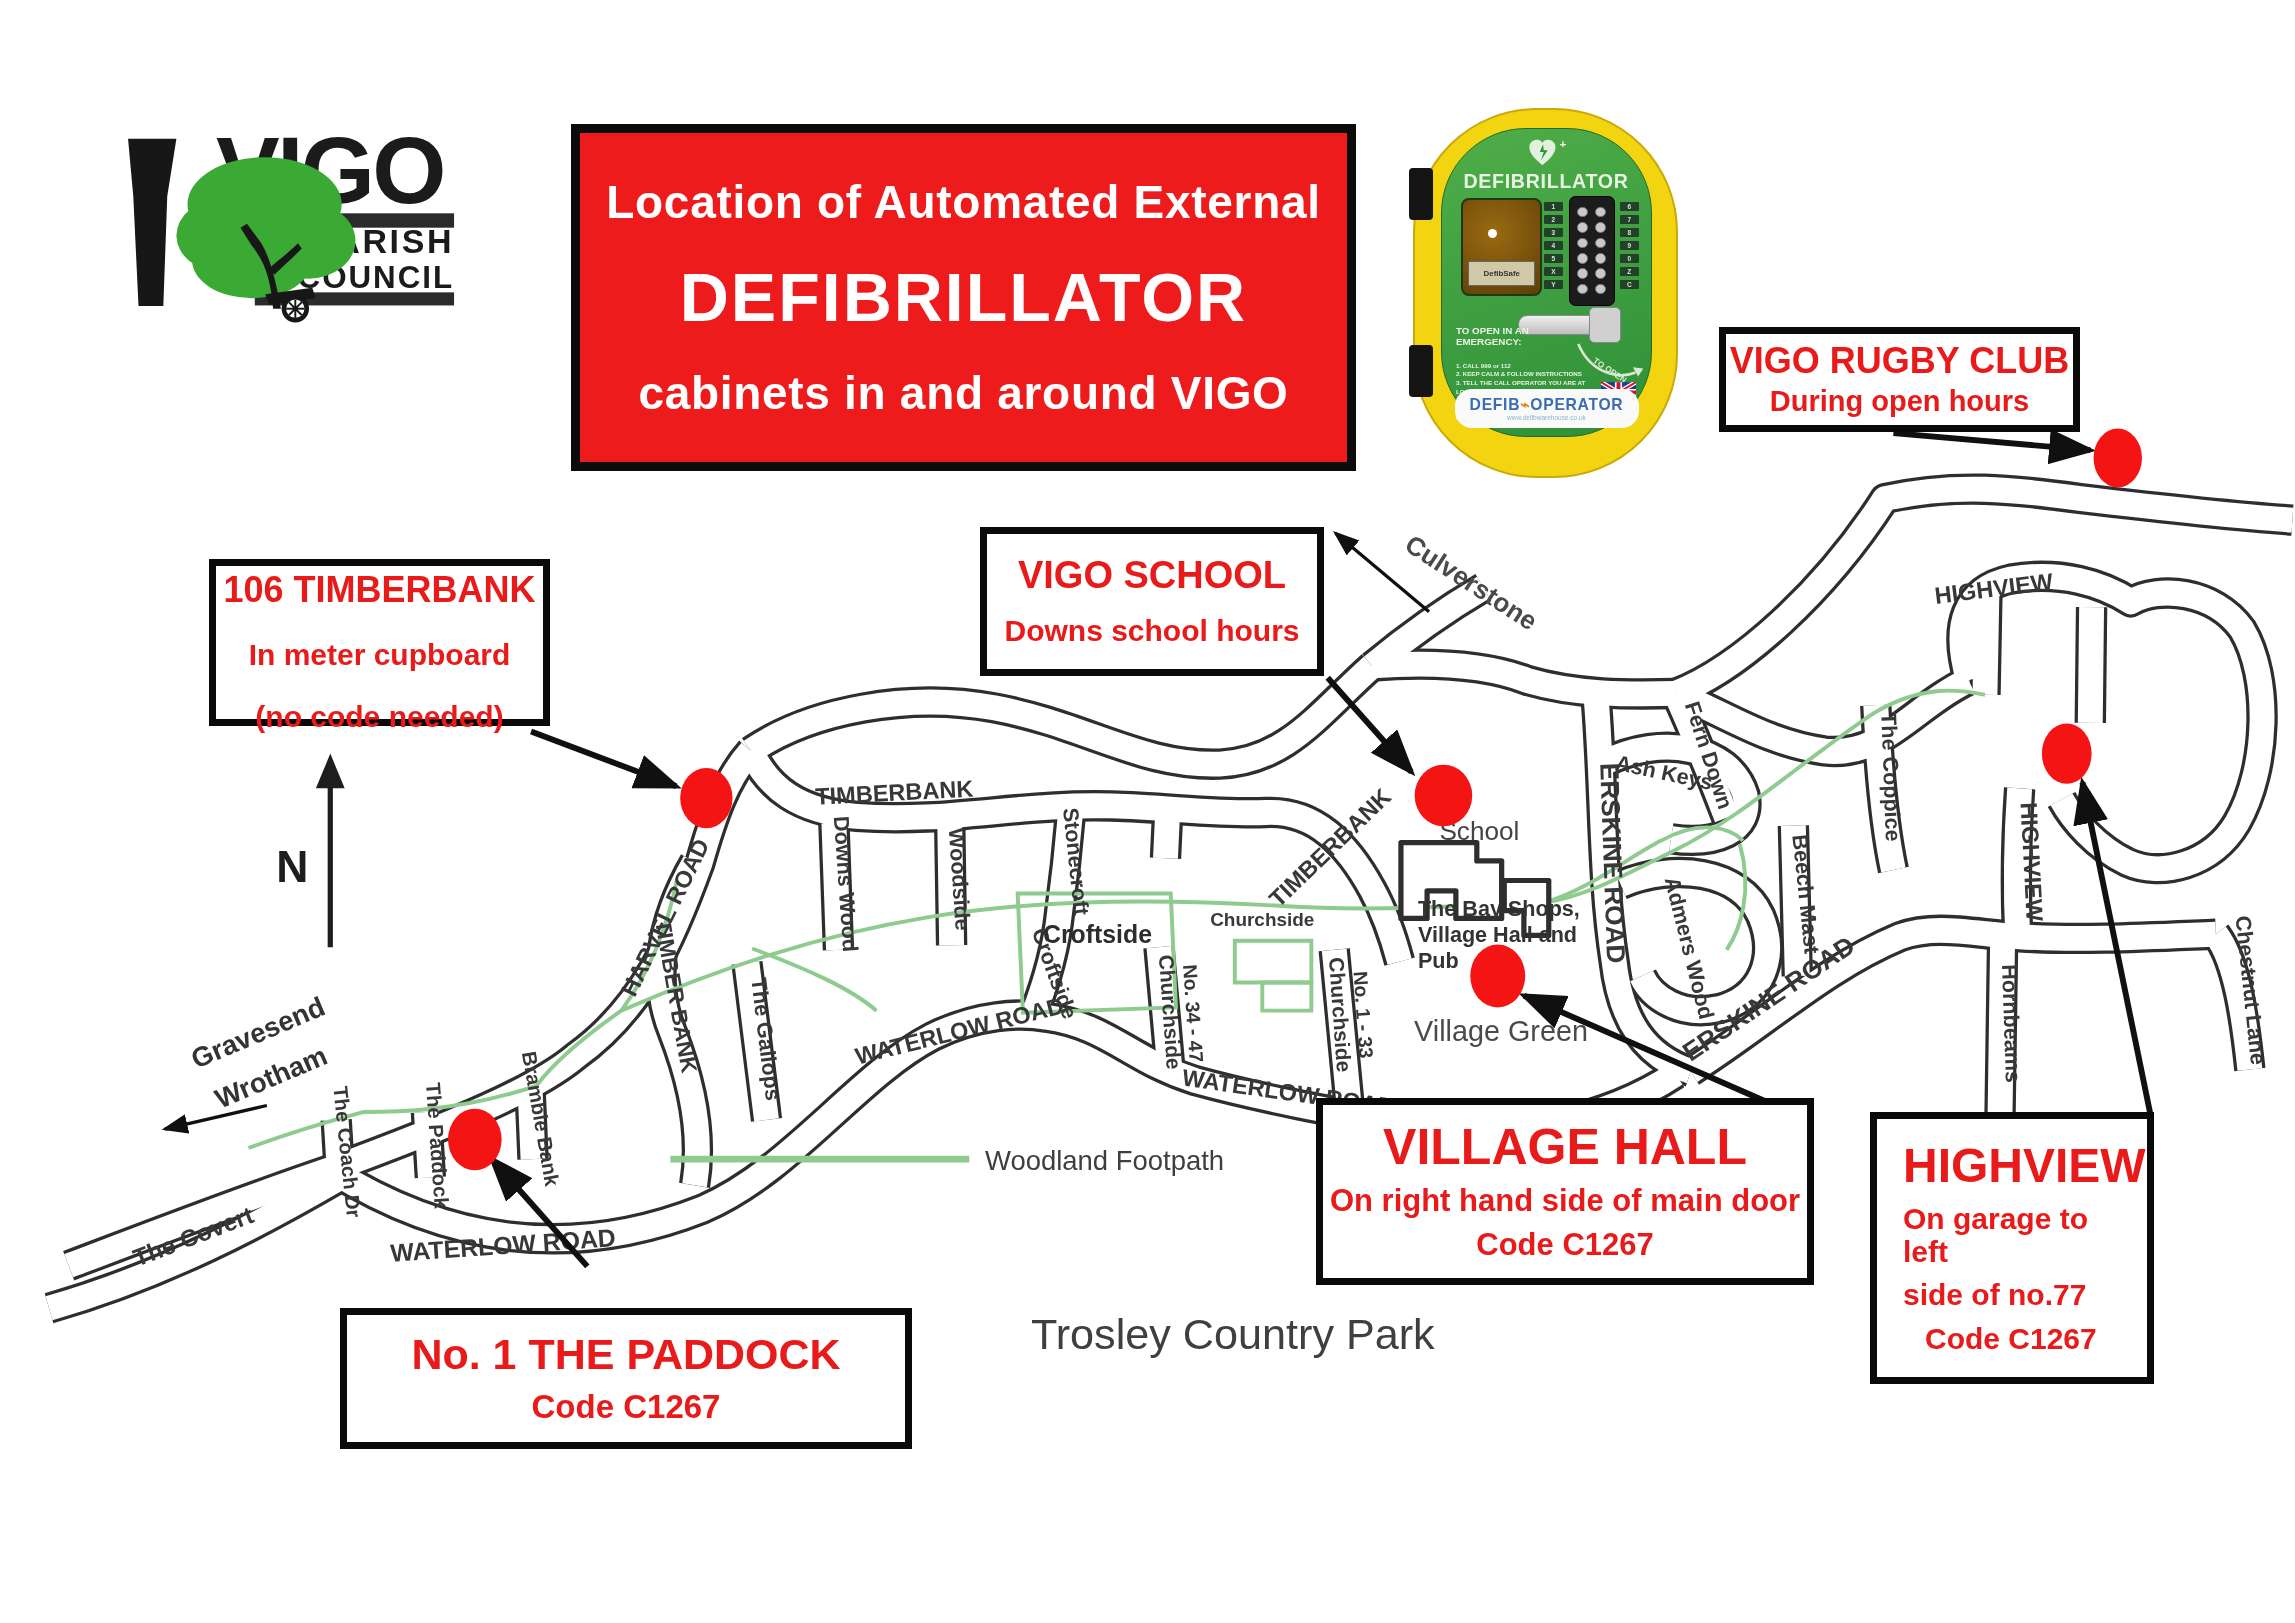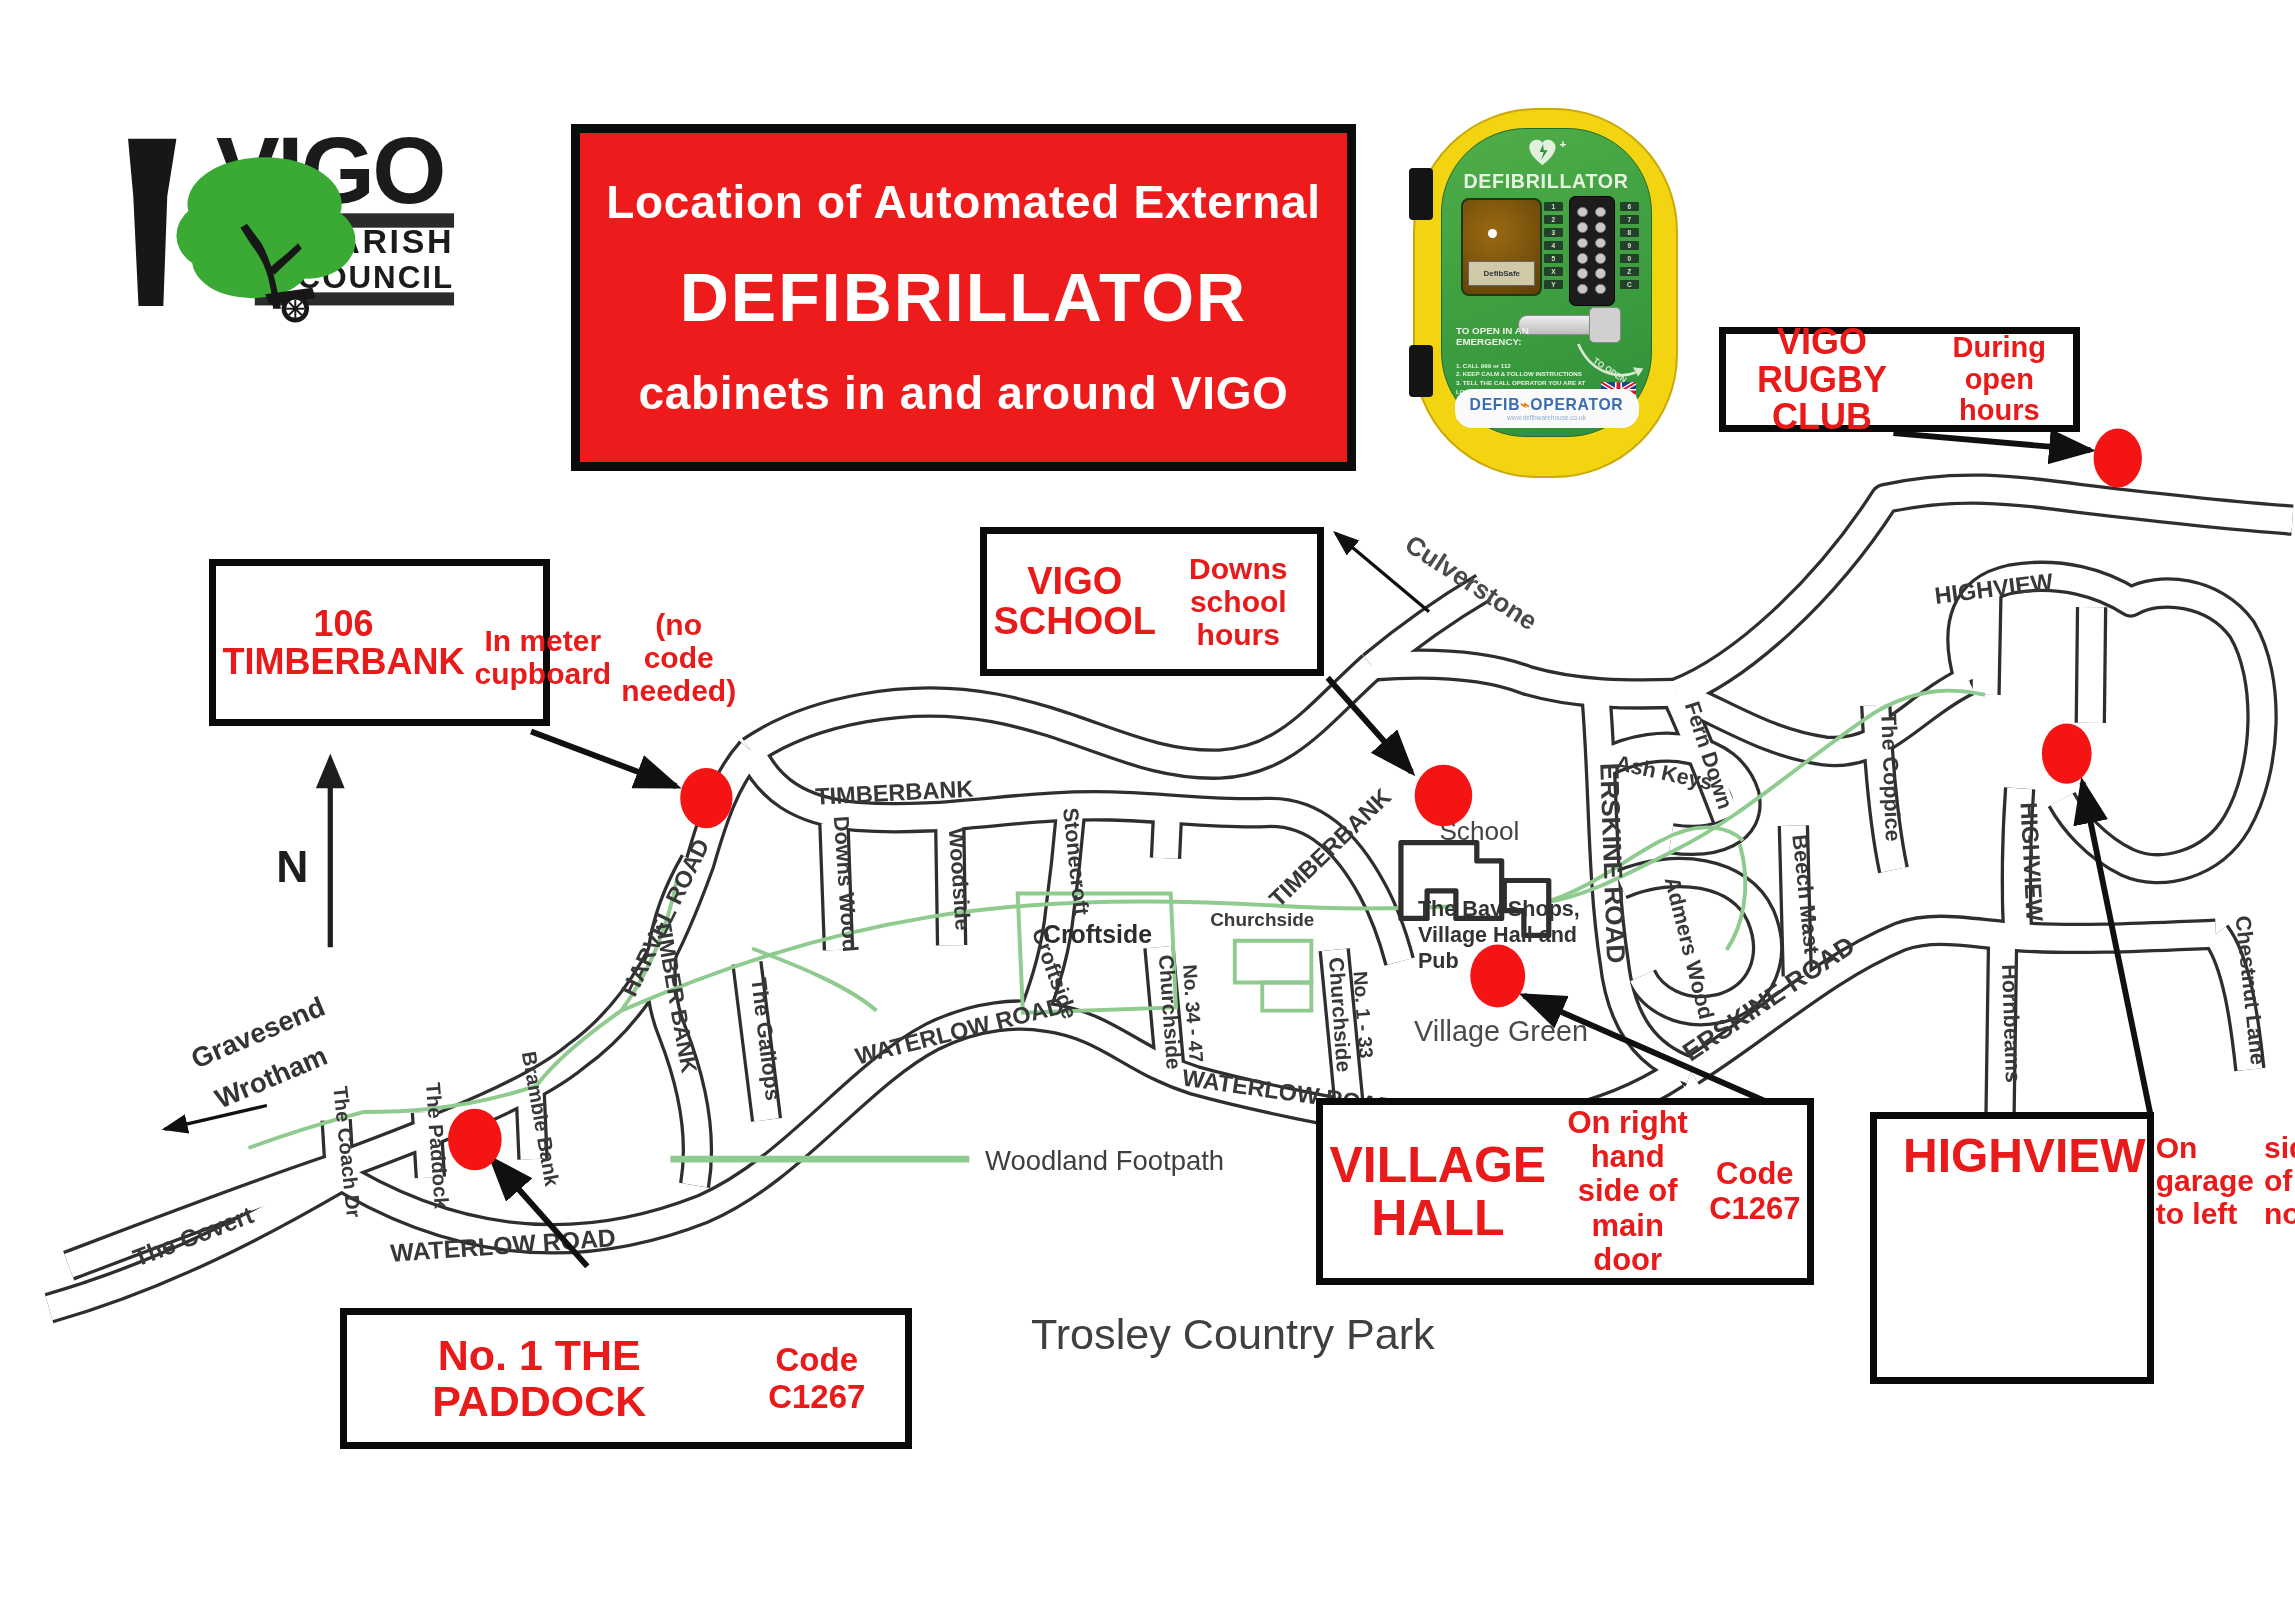--- a/index.html
+++ b/index.html
@@ -12,22 +12,22 @@
           background:#ee1b1d;border:9.2px solid #0b0b0b;color:#fff;display:flex;flex-direction:column;
           align-items:center;justify-content:space-evenly;text-align:center;padding:11.8px 6.5px;margin-left:28px;}
   .banner-l1,.banner-l3{font-size:46px;font-weight:600;letter-spacing:0.7px;}
   .banner-l2{font-size:68px;font-weight:800;letter-spacing:2px;}
 
   
   #logo{position:absolute;left:124px;top:131px;width:340px;height:196px;}
 
   
   .locbox{position:absolute;box-sizing:border-box;background:#ffffff;border:7.9px solid #0a0a0a;
-          display:flex;flex-direction:row;align-items:center;justify-content:space-evenly;
-          text-align:center;color:#e81a1a;font-weight:700;padding:5.2px 6.5px;gap:10px;}
+          display:flex;flex-direction:column;align-items:center;justify-content:space-evenly;
+          text-align:center;color:#e81a1a;font-weight:700;padding:5.2px 6.5px;}
   .locbox-title{line-height:1.05;}
   .locline{line-height:1.1;}
   #box-timberbank{left:209px;top:559px;width:341px;height:167px;}
   #box-timberbank .locbox-title{font-size:36px;}
   #box-timberbank .locline{font-size:30px;margin-top:29px;}
   #box-school{left:980px;top:527px;width:344px;height:149px;}
   #box-school .locbox-title{font-size:38px;}
   #box-school .locline{font-size:30px;}
   #box-rugby{left:1719px;top:327px;width:361px;height:105px;padding:1.3px;}
   #box-rugby .locbox-title{font-size:36px;}

